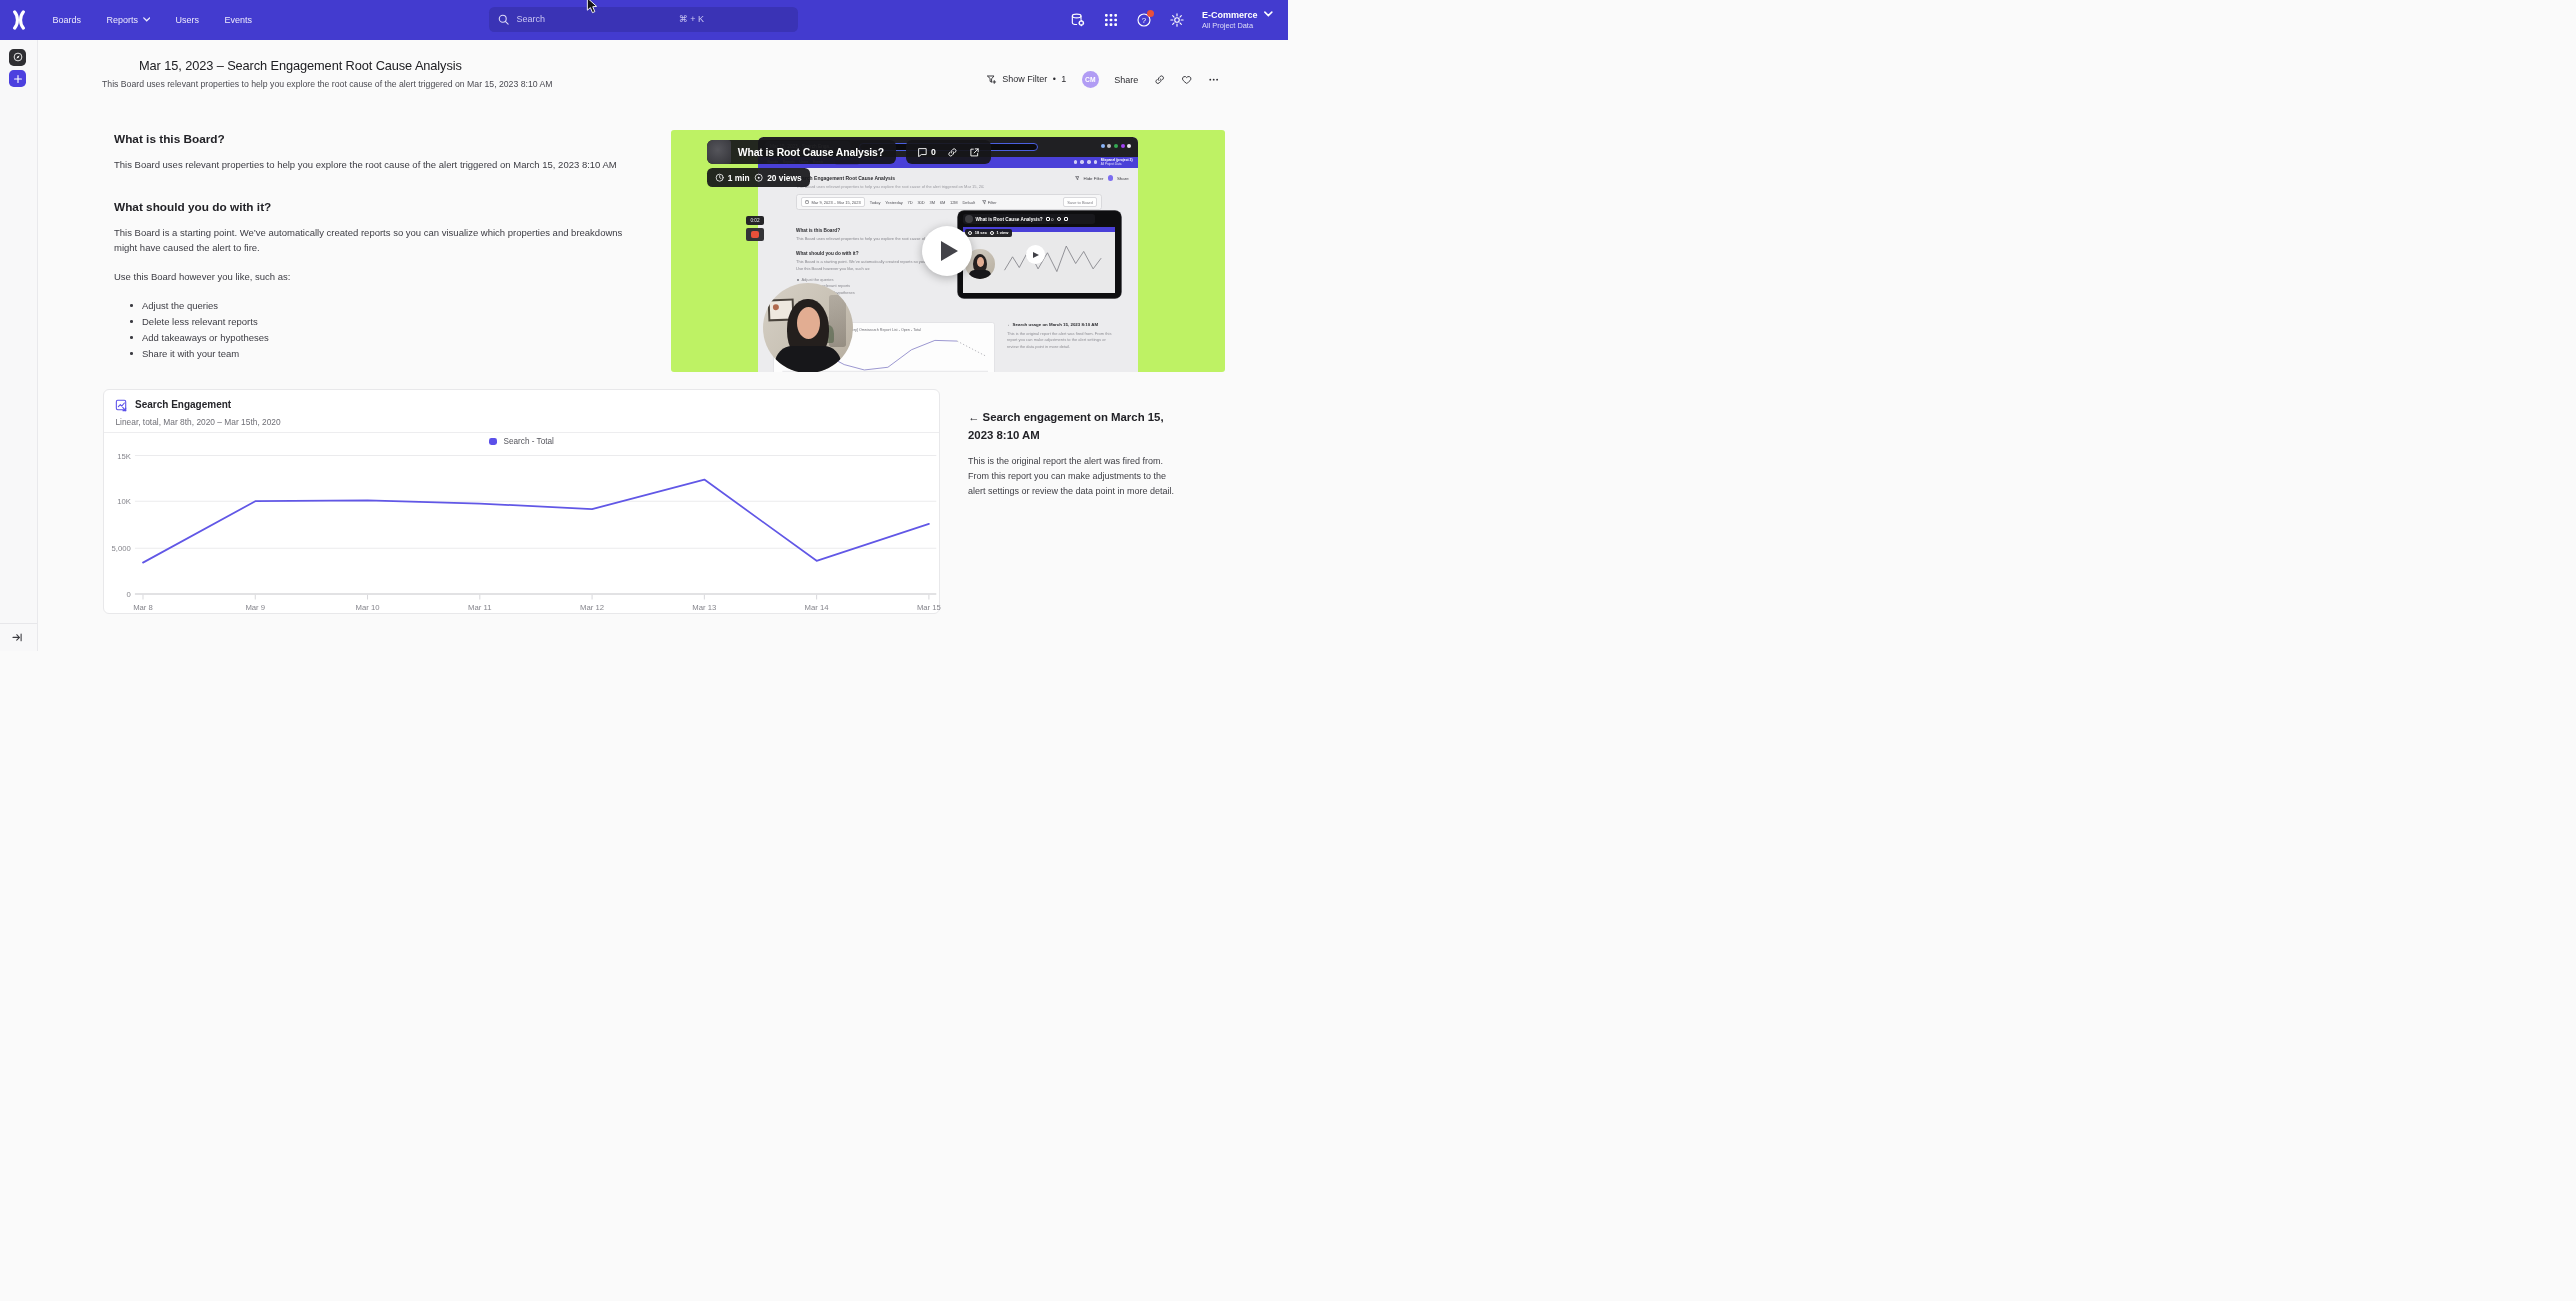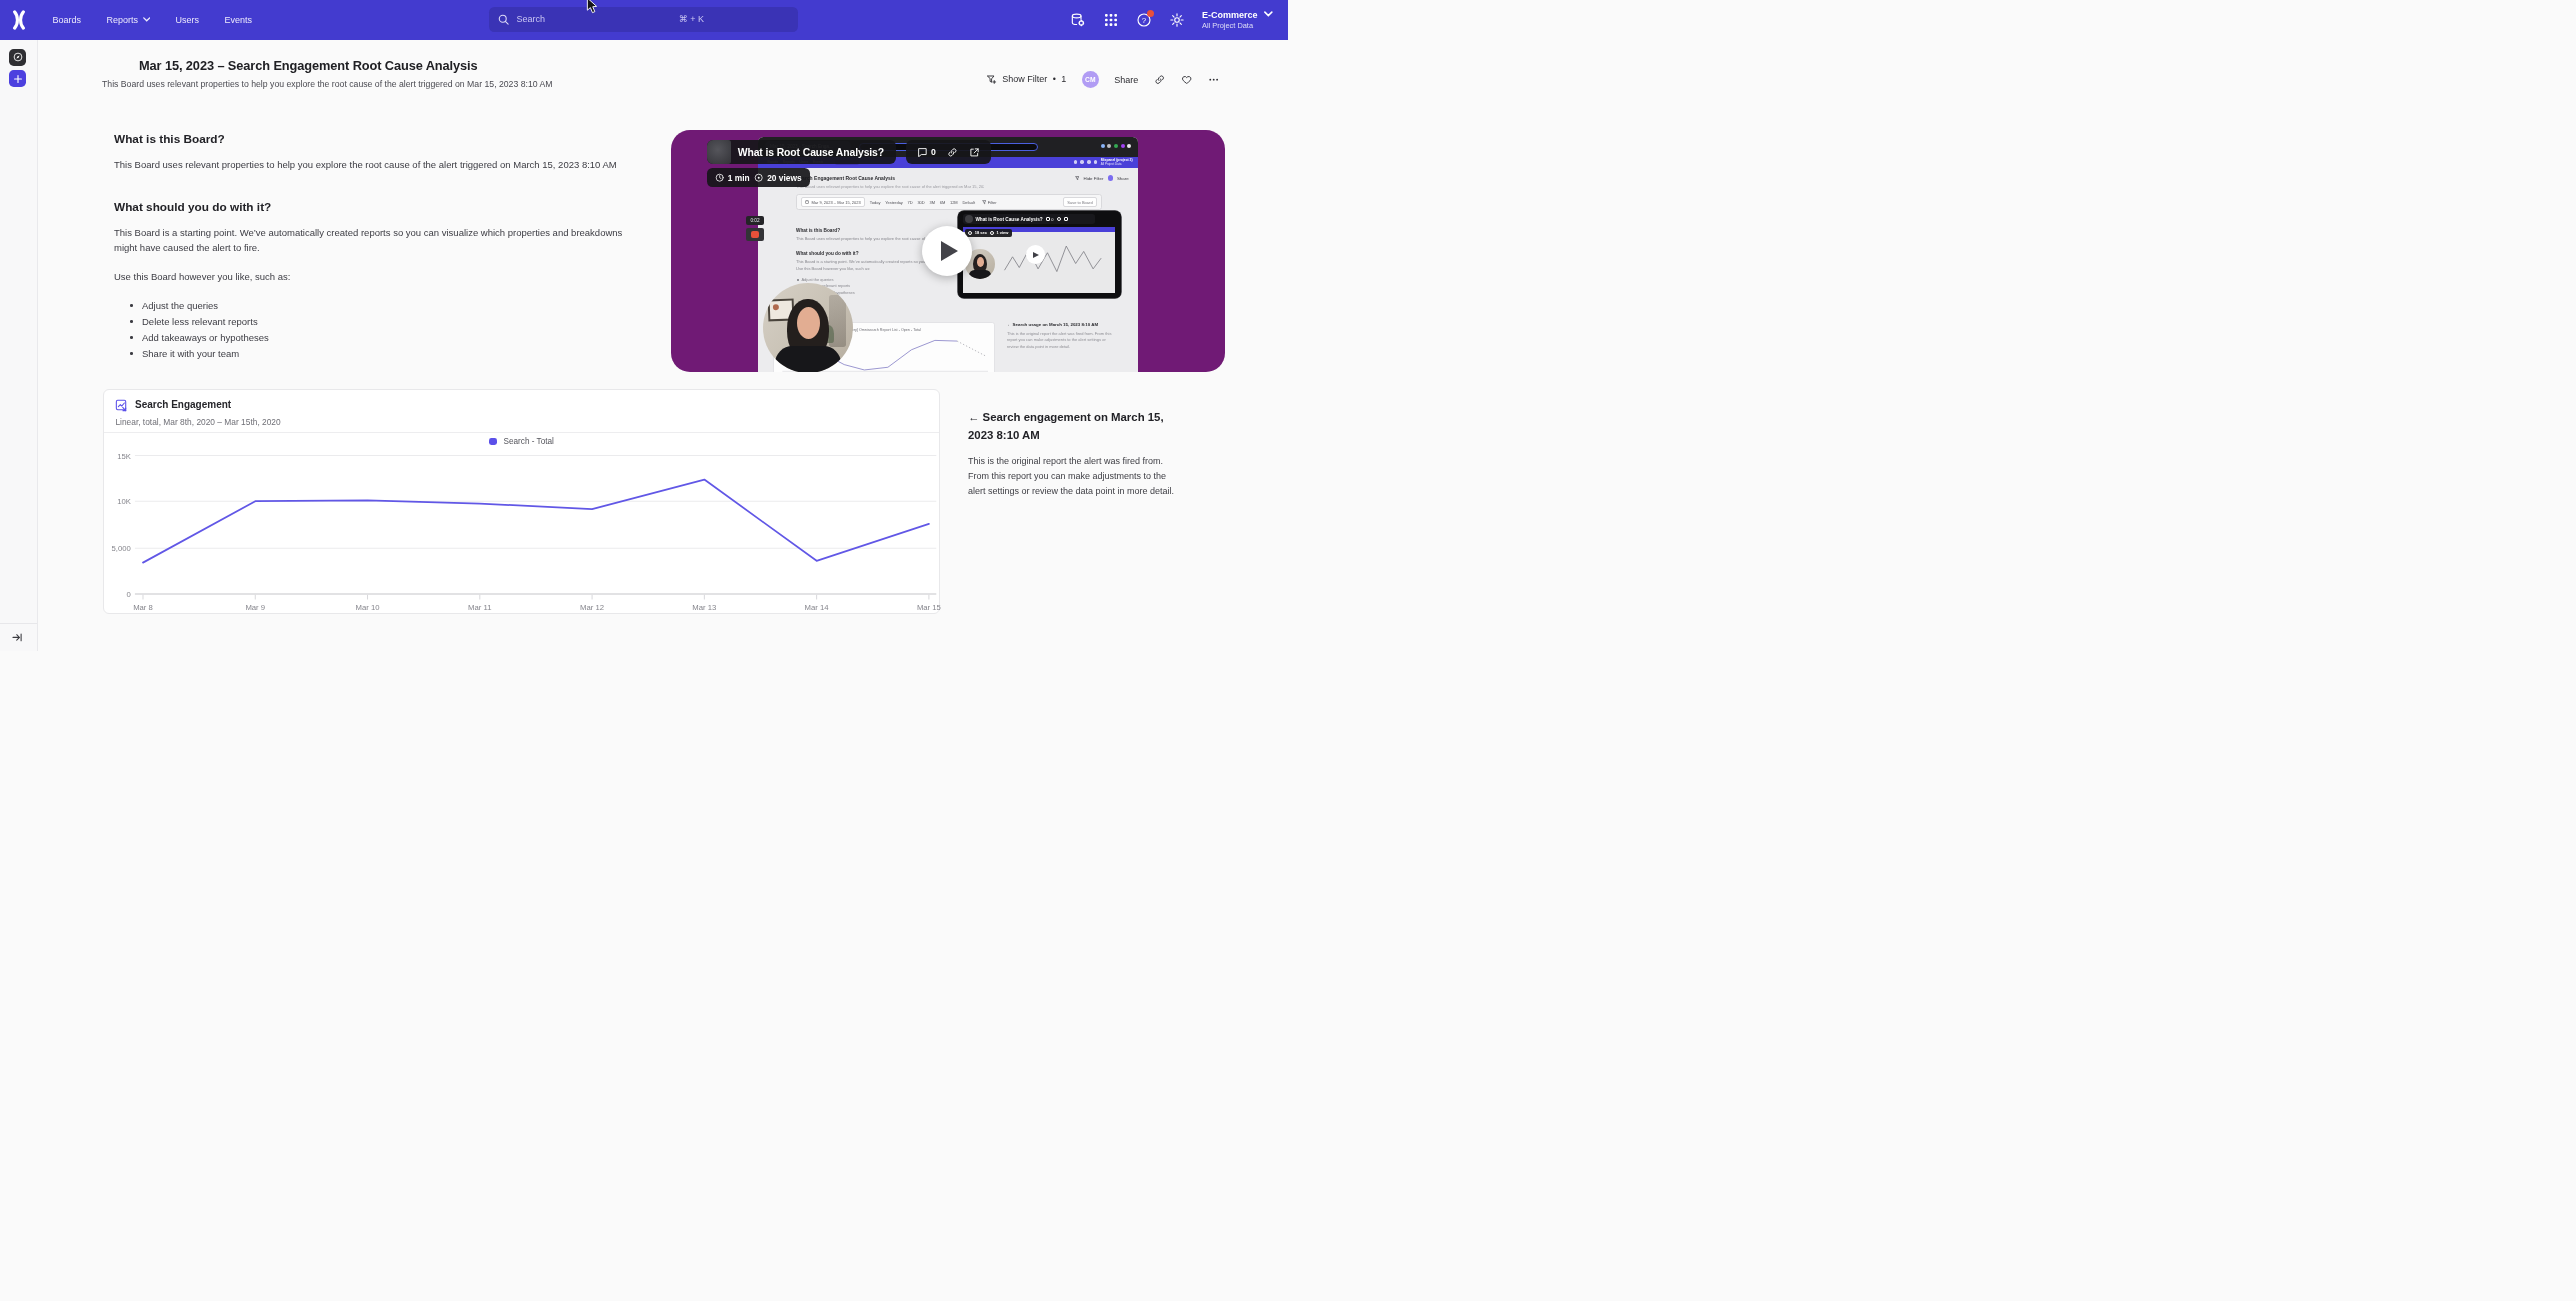--- a/index.html
+++ b/index.html
@@ -37,42 +37,42 @@
             display:flex; align-items:center; justify-content:center; cursor:pointer; }
   .sb-compass { top:8.7px; background:#2f2f33; color:#fff; }
   .sb-plus { top:30px; background:#4c40df; color:#fff; }
   .sb-btn svg { width:10px; height:10px; }
   .sb-bottom { position:absolute; left:0; bottom:0; width:100%; height:27.6px; border-top:0.7px solid #e7e7ea;
                display:flex; align-items:center; }
   .sb-expand { margin-left:12px; width:10.8px; height:10.8px; color:#3a3a40; cursor:pointer; background:none; border:none; }
   .sb-expand svg { width:100%; height:100%; }
 
   
-  .board-title { position:absolute; left:102px; top:58px; font-size:12.8px; font-weight:700; color:#202024; letter-spacing:-0.1px;padding-left:37px; }
+  .board-title { position:absolute; left:102px; top:58px; font-size:12.8px; font-weight:400; color:#202024; letter-spacing:-0.1px;padding-left:37px; }
   .board-subtitle { position:absolute; left:102px; top:79px; font-size:8.7px; color:#4b4b52; }
   .board-actions { position:absolute; right:69px; top:71px; display:flex; align-items:center; gap:15.5px; }
   .ba-item { display:flex; align-items:center; gap:5.4px; font-size:9px; font-weight:500; color:#2c2c31; cursor:pointer;
              background:none; border:none; font-family:inherit; }
   .ba-item svg { width:11.4px; height:11.4px; color:#2c2c31; }
   .avatar { width:17px; height:17px; border-radius:50%; background:#b19cf4; color:#fff; font-size:6.7px; font-weight:700;
             display:flex; align-items:center; justify-content:center; cursor:pointer; }
 
   
   .doc { position:absolute; left:114px; top:132px; width:512px; }
   .doc h3 { font-size:11.8px; font-weight:700; color:#222227; margin-bottom:11.4px; }
   .doc p { font-size:9.5px; line-height:15px; color:#3c3c43; }
   .doc .gap { height:27.6px; }
   .doc .gap2 { height:13.4px; }
   .doc ul { list-style:none; margin-top:14px; }
   .doc li { font-size:9.5px; line-height:16px; color:#3c3c43; padding-left:28px; position:relative; }
   .doc li::before { content:""; position:absolute; left:16px; top:6.7px; width:2.7px; height:2.7px; border-radius:50%; background:#3c3c43; }
 
   
-  .video { position:absolute; left:671px; top:130px; width:554px; height:242px; background:#701a75;
-           border-radius:19px; overflow:hidden; cursor:pointer; z-index:10; }
+  .video { position:absolute; left:671px; top:130px; width:554px; height:242px; background:#bef264;
+           border-radius:3px; overflow:hidden; cursor:pointer; z-index:10; }
   .v-reddot { position:absolute; left:437px; top:15px; width:3.4px; height:3.4px; border-radius:50%; background:#8a3b2f; }
   .v-screen { position:absolute; left:87px; top:6.7px; width:380px; height:235px; background:#ececee;
               border-radius:5.4px 5.4px 0 0; overflow:hidden; }
   .vs-chrome { position:absolute; left:0; top:0; width:100%; height:20px; background:#202023; }
   .vs-tab { position:absolute; left:6.7px; top:4px; width:86px; height:11.4px; background:#39393d; border-radius:4.7px 4.7px 0 0;
             color:#b9b9bf; font-size:4.7px; line-height:11.4px; padding:0 5.4px; white-space:nowrap; overflow:hidden; }
   .vs-address { position:absolute; left:101px; top:6px; width:179px; height:8.7px; background:#0b0b0e;
                 border:0.7px solid #4b5fe0; border-radius:4.7px; }
   .vs-exts { position:absolute; right:6.7px; top:7.4px; display:flex; gap:2.7px; }
   .vs-exts i { width:4px; height:4px; border-radius:50%; display:block; }

